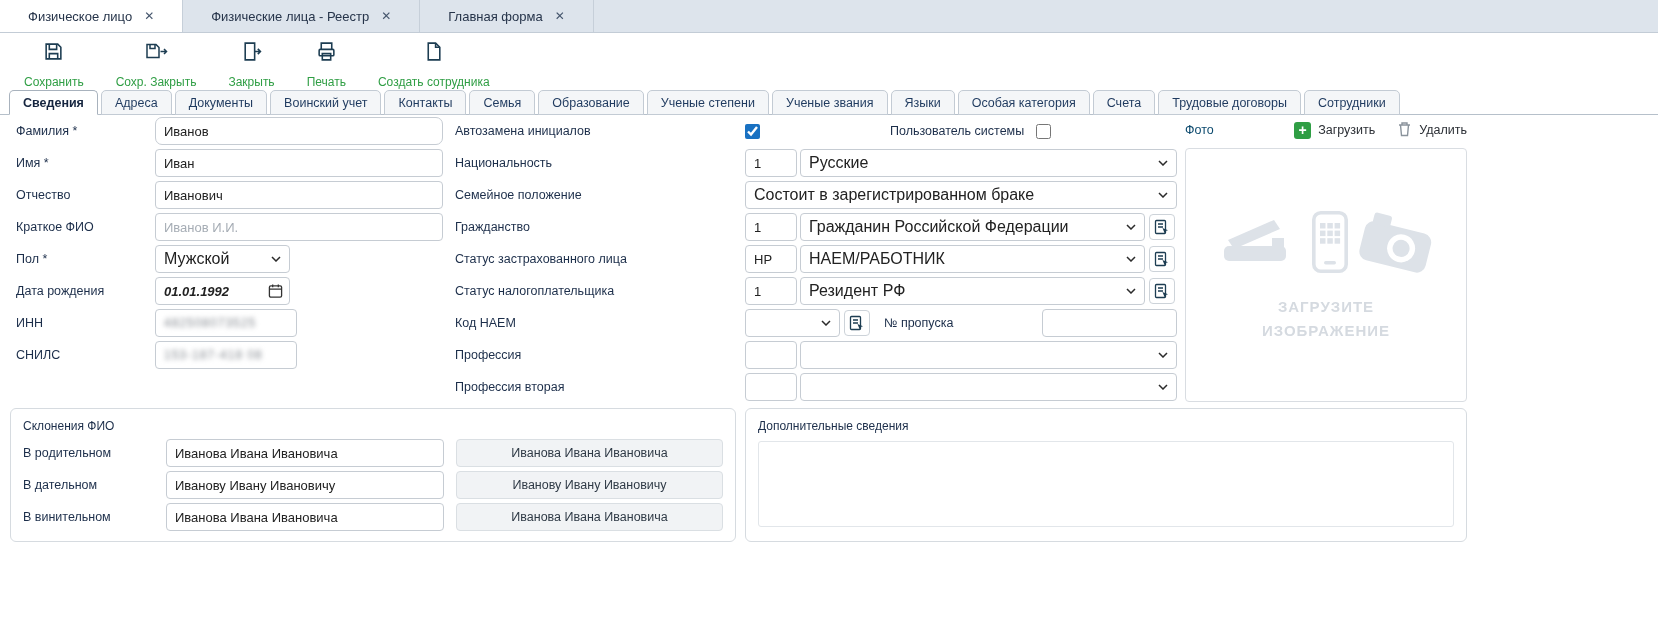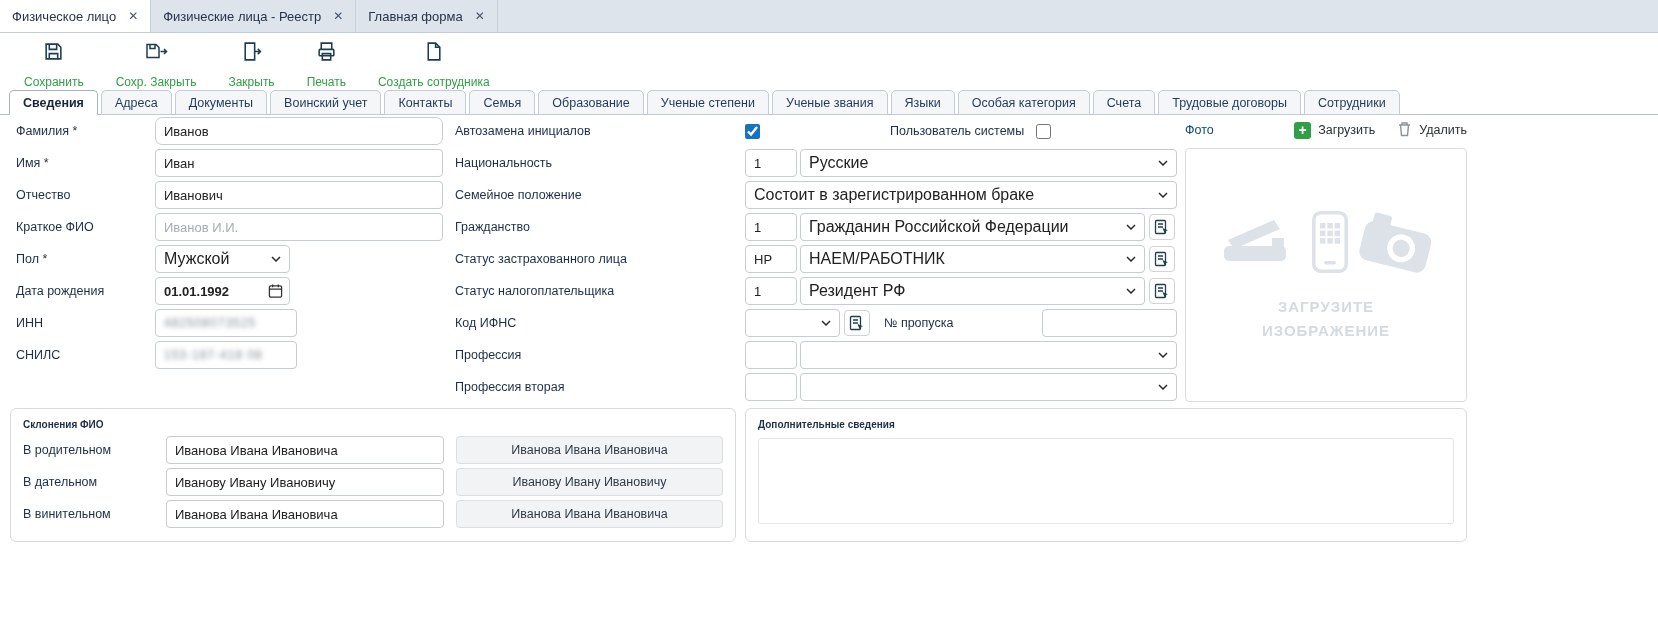--- a/index.html
+++ b/index.html
@@ -2,21 +2,21 @@
 <html><head>
 <meta charset="utf-8">
 <style>
   * { box-sizing: border-box; }
   html,body { margin:0; padding:0; background:#fff; }
   .page { position:relative; width:1658px; height:637px; background:#fff; overflow:hidden;
           font-family:"Liberation Sans", sans-serif; color:#1c2e4a; }
 
   
   .wintabs { display:flex; height:33px; background:#dde4ec; border-bottom:1px solid #c3ccd6; }
-  .wintab { display:flex; align-items:center; gap:12px; padding:0 12px; font-size:13px; color:#26344a;
+  .wintab { display:flex; align-items:center; gap:12px; padding:0 28px; font-size:13px; color:#26344a;
             border-right:1px solid #c6cfd9; cursor:pointer; white-space:nowrap; }
   .wintab.active { background:#fff; }
   .wintab .x { font-size:12px; color:#44556c; cursor:pointer; }
 
   
   .toolbar { display:flex; align-items:flex-start; gap:32px; padding:8px 0 6px 24px; height:53px; }
   .tbtn { display:flex; flex-direction:column; align-items:center; gap:9px; cursor:pointer; }
   .tbtn .tlabel { font-size:12px; color:#2f9e44; white-space:nowrap; }
 
   
@@ -46,21 +46,21 @@
           display:flex; align-items:center; padding:0 26px 0 8px; font-size:16px; color:#222;
           cursor:pointer; white-space:nowrap; overflow:hidden; }
   .fsel .chev { position:absolute; right:8px; top:50%; transform:translateY(-50%); display:flex; }
 
   .codebox { width:52px; margin-right:3px; }
   .pickbtn { width:26px; height:26px; margin-left:4px; border:1px solid #cdd3d9; border-radius:4px;
              background:#fff; display:flex; align-items:center; justify-content:center; cursor:pointer;
              flex:0 0 auto; }
 
   .datewrap { position:relative; width:135px; }
-  .datewrap .inp { width:135px; padding-right:28px; font-weight:600; }
+  .datewrap .inp { width:135px; padding-right:28px; font-weight:600;font-style:italic; }
   .datewrap .cal { position:absolute; right:7px; top:50%; transform:translateY(-50%); cursor:pointer; display:flex; }
 
   .masked { display:flex; align-items:center; width:142px; height:28px; border:1px solid #c6ccd3;
             border-radius:4px; padding:0 8px; background:#fff; }
   .masked span { filter:blur(2.5px); font-size:12px; color:#82878e; letter-spacing:1px; user-select:none; }
 
   input[type="checkbox"] { width:15px; height:15px; accent-color:#1971c2; margin:0; cursor:pointer; }
 
   
   .photo-head { display:flex; align-items:center; height:26px; }
@@ -72,21 +72,21 @@
                display:flex; flex-direction:column; align-items:center; }
   .ph-icons { display:flex; align-items:center; gap:12px; margin-top:62px; }
   .ph-text { margin-top:18px; text-align:center; font-size:15px; font-weight:700; color:#d5dae0;
              letter-spacing:1px; line-height:1.6; }
 
   
   .panel { position:absolute; top:408px; border:1px solid #d6dbe0; border-radius:6px; background:#fff;
            padding:10px 12px; }
   .panel-decl { left:10px;  width:726px; height:134px; }
   .panel-add  { left:745px; width:722px; height:134px; }
-  .ptitle { font-size:10px; font-weight:700; color:#1c2e4a; }
+  .ptitle { font-size:12px; font-weight:400; color:#1c2e4a; }
   .drow { display:flex; align-items:center; height:32px; }
   .drow .flabel { width:143px; }
   .drow .inp { width:278px; }
   .sugg { margin-left:12px; flex:1; height:28px; background:#f1f3f5; border:1px solid #dadfe3;
           border-radius:4px; display:flex; align-items:center; justify-content:center;
           font-size:12.5px; color:#2f3a46; cursor:pointer; }
   .addtext { width:100%; height:86px; margin-top:8px; border:1px solid #e2e6ea; border-radius:3px;
              resize:none; font-family:inherit; font-size:13px; padding:6px 8px; outline:none; }
 </style>
 </head>
@@ -312,21 +312,21 @@
       </div>
       <span class="pickbtn">
           <svg width="16" height="16" viewBox="0 0 16 16" fill="none" stroke="#1d3d52" stroke-width="1.3">
             <rect x="1.5" y="1.5" width="10" height="13" rx="1"></rect>
             <path d="M4 5h5M4 8h5"></path>
             <path d="M8.5 9l5.5 2.2-2.4.8-.9 2.4z" fill="#1d3d52" stroke="none"></path>
           </svg>
         </span>
     </div>
     <div class="frow">
-      <span class="flabel">Код ИФНС</span>
+      <span class="flabel">Код НАЕМ</span>
       <div class="fsel" style="width:95px">
         <span></span>
         <span class="chev">
             <svg width="10" height="6" viewBox="0 0 10 6" fill="none" stroke="#2b2b2b" stroke-width="1.5">
               <path d="M1 1l4 4 4-4"></path>
             </svg>
           </span>
       </div>
       <span class="pickbtn">
           <svg width="16" height="16" viewBox="0 0 16 16" fill="none" stroke="#1d3d52" stroke-width="1.3">

